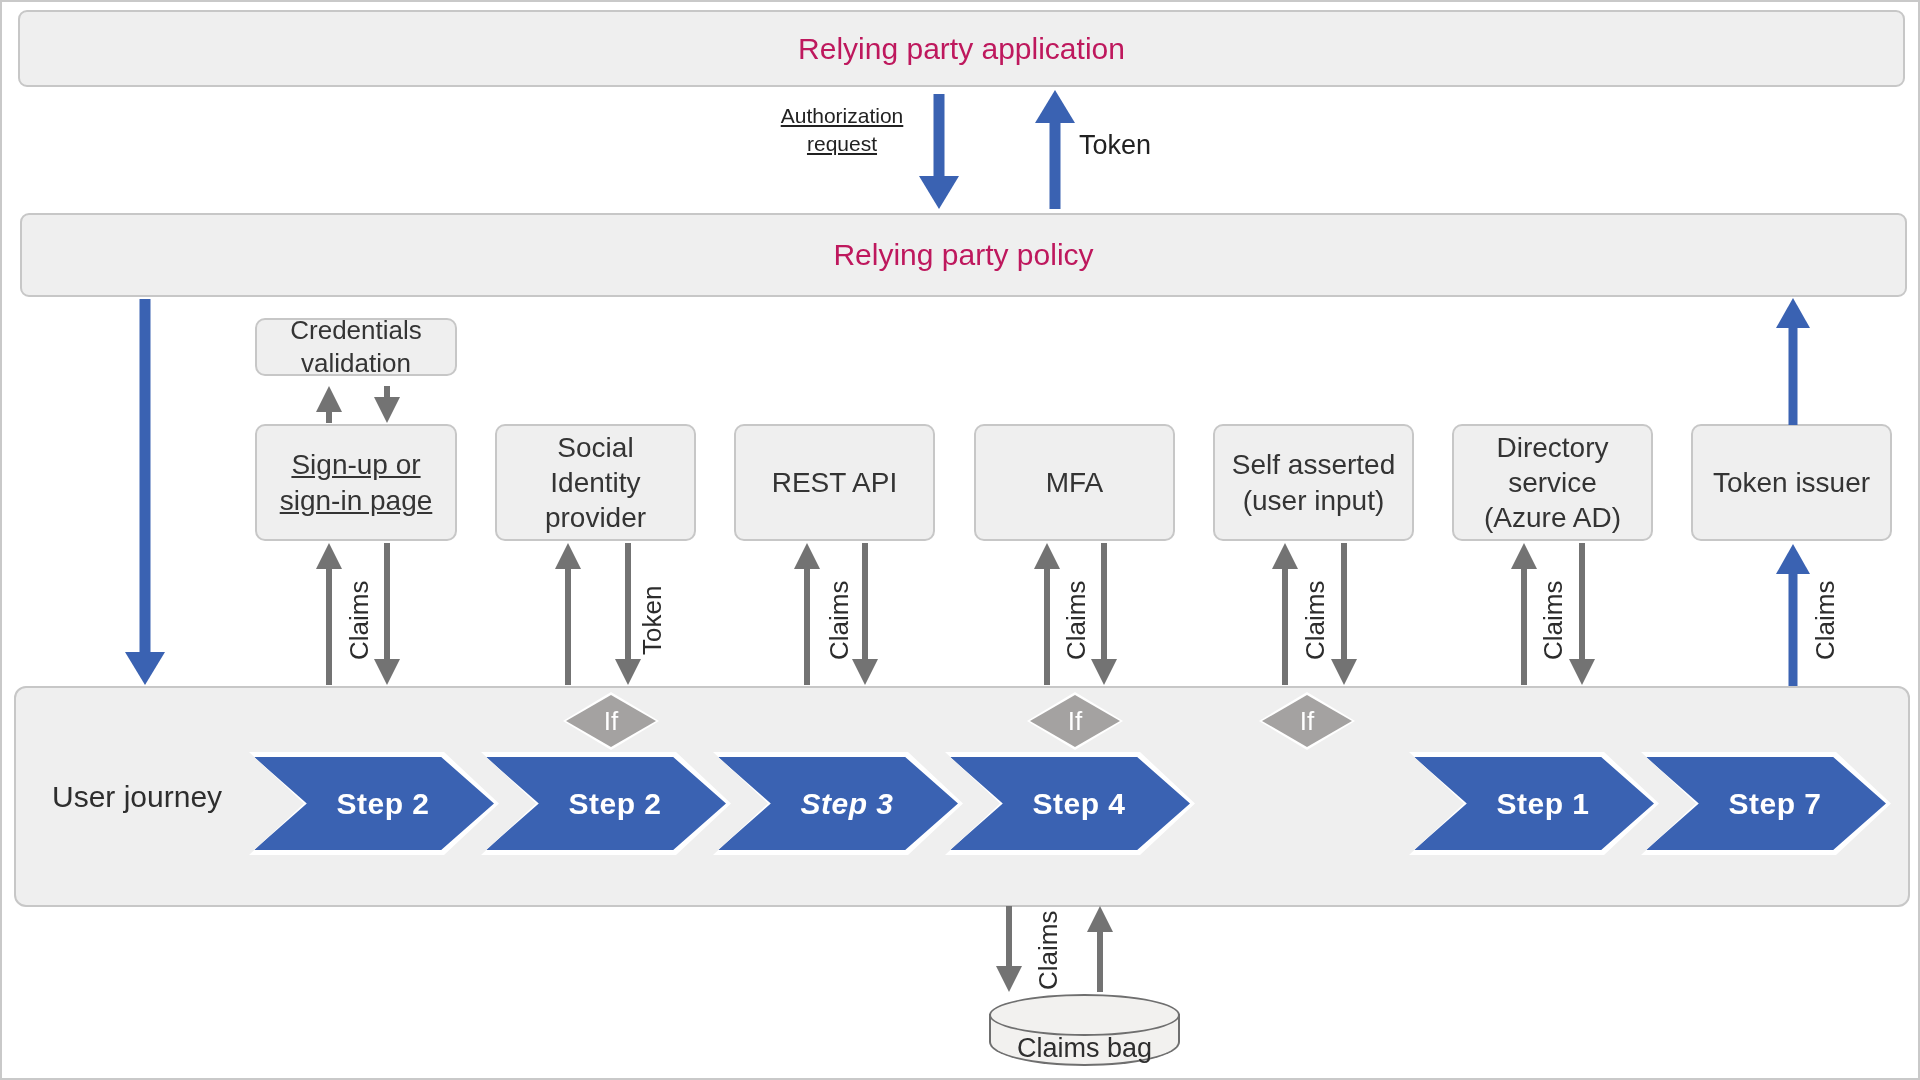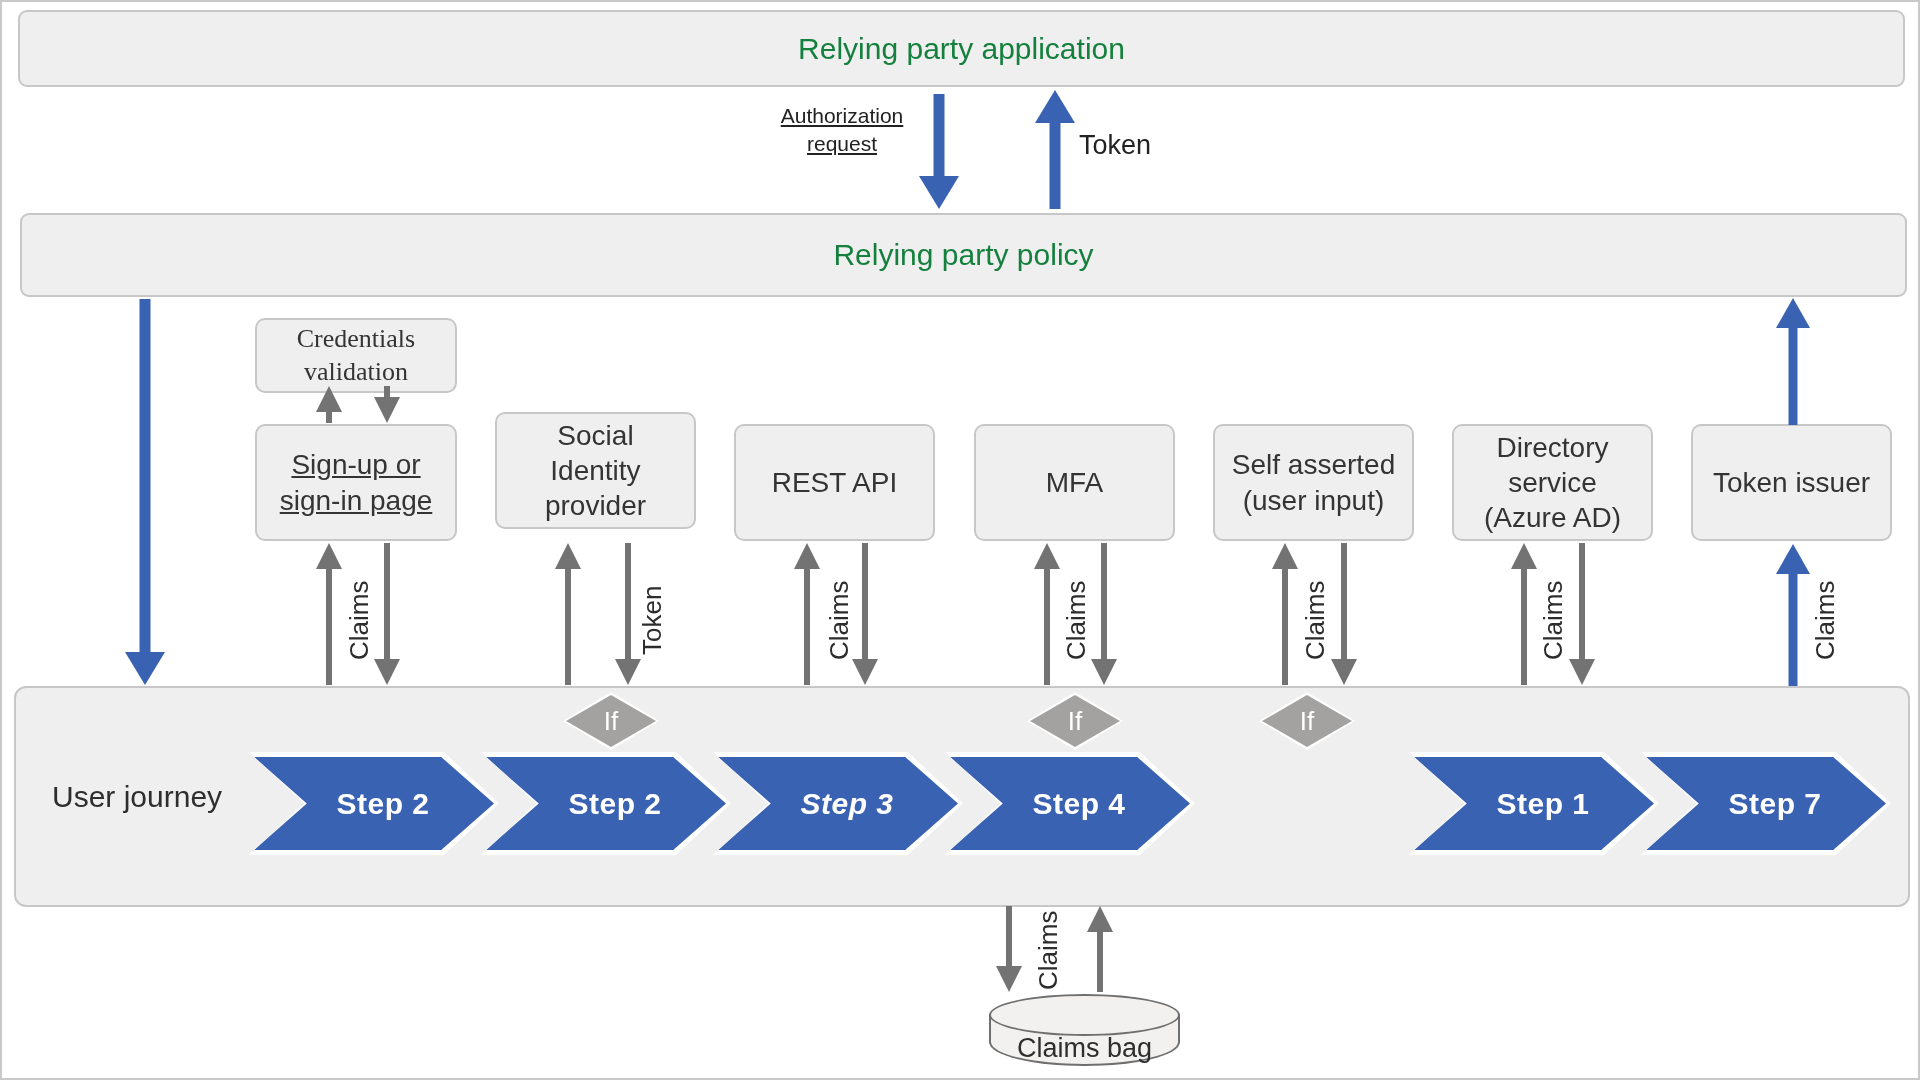--- a/index.html
+++ b/index.html
@@ -4,21 +4,21 @@
 <style>
   html,body{margin:0;padding:0;background:#fff;}
   #canvas{
     position:relative;width:1920px;height:1080px;box-sizing:border-box;
     border:2px solid #c9c9c9;background:#fff;overflow:hidden;
     font-family:"Liberation Sans","DejaVu Sans",sans-serif;color:#333;
   }
   .panel{
     position:absolute;background:#efefef;border:2px solid #c7c7c7;border-radius:9px;
     display:flex;align-items:center;justify-content:center;box-sizing:border-box;
-    font-size:30px;color:#15803d;
+    font-size:30px;color:#be185d;
   }
   .pbox{
     position:absolute;background:#efefef;border:2px solid #c7c7c7;border-radius:10px;
     display:flex;align-items:center;justify-content:center;box-sizing:border-box;
     font-size:28px;line-height:1.26;color:#343434;text-align:center;white-space:pre-line;
   }
   .freelabel{position:absolute;color:#222;}
   
   .ar{position:absolute;}
   .ar .sh{position:absolute;left:50%;transform:translateX(-50%);background:#737373;}
@@ -91,38 +91,38 @@
   <div class="freelabel" style="left:690px;top:100px;width:300px;text-align:center;font-size:21px;line-height:1.35;white-space:pre-line;text-decoration:underline;">Authorization
 request</div>
   <div class="freelabel" style="left:1077px;top:128px;font-size:27px;">Token</div>
 
   <div class="ar bb down" style="left:123px;top:297px;width:40px;height:386px;">
       <div class="sh"></div>
       <div class="hd"></div>
     </div>
 
 
-  <div class="pbox" style="left:253px;top:316px;width:202px;height:75px;font-size:26px;font-family:Liberation Serif, serif;">
+  <div class="pbox" style="left:253px;top:316px;width:202px;height:58px;font-size:26px;">
     <span>Credentials
 validation</span>
   </div>
   <div class="ar g up" style="left:314px;top:384px;width:26px;height:37px;">
       <div class="sh"></div>
       <div class="hd"></div>
     </div>
   <div class="ar g down" style="left:372px;top:384px;width:26px;height:37px;">
       <div class="sh"></div>
       <div class="hd"></div>
     </div>
 
   <div class="pbox" style="left:253px;top:422px;width:202px;height:117px;text-decoration:underline;">
     <span>Sign-up or
 sign-in page</span>
   </div>
-  <div class="pbox" style="left:493px;top:410px;width:201px;height:117px;">
+  <div class="pbox" style="left:493px;top:422px;width:201px;height:117px;">
     <span>Social
 Identity
 provider</span>
   </div>
   <div class="pbox" style="left:732px;top:422px;width:201px;height:117px;">
     <span>REST API</span>
   </div>
   <div class="pbox" style="left:972px;top:422px;width:201px;height:117px;">
     <span>MFA</span>
   </div>

